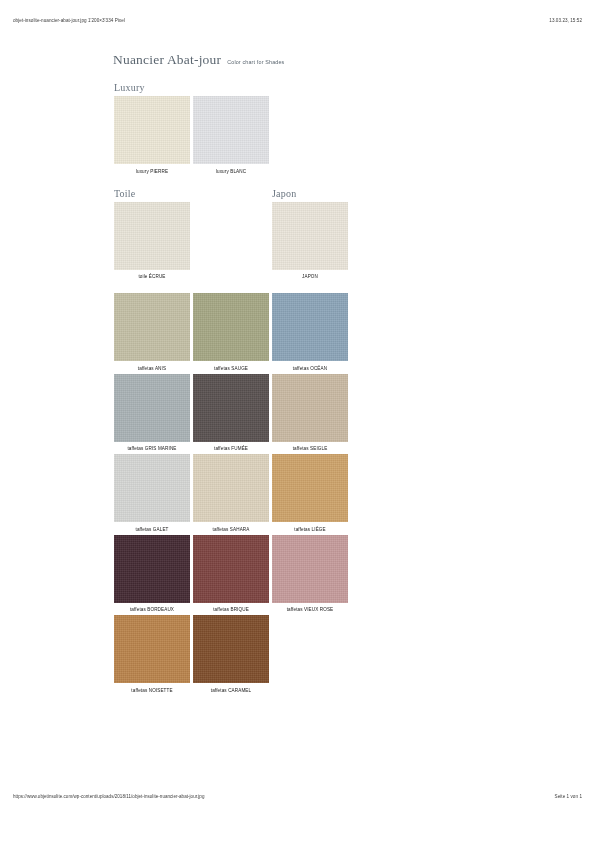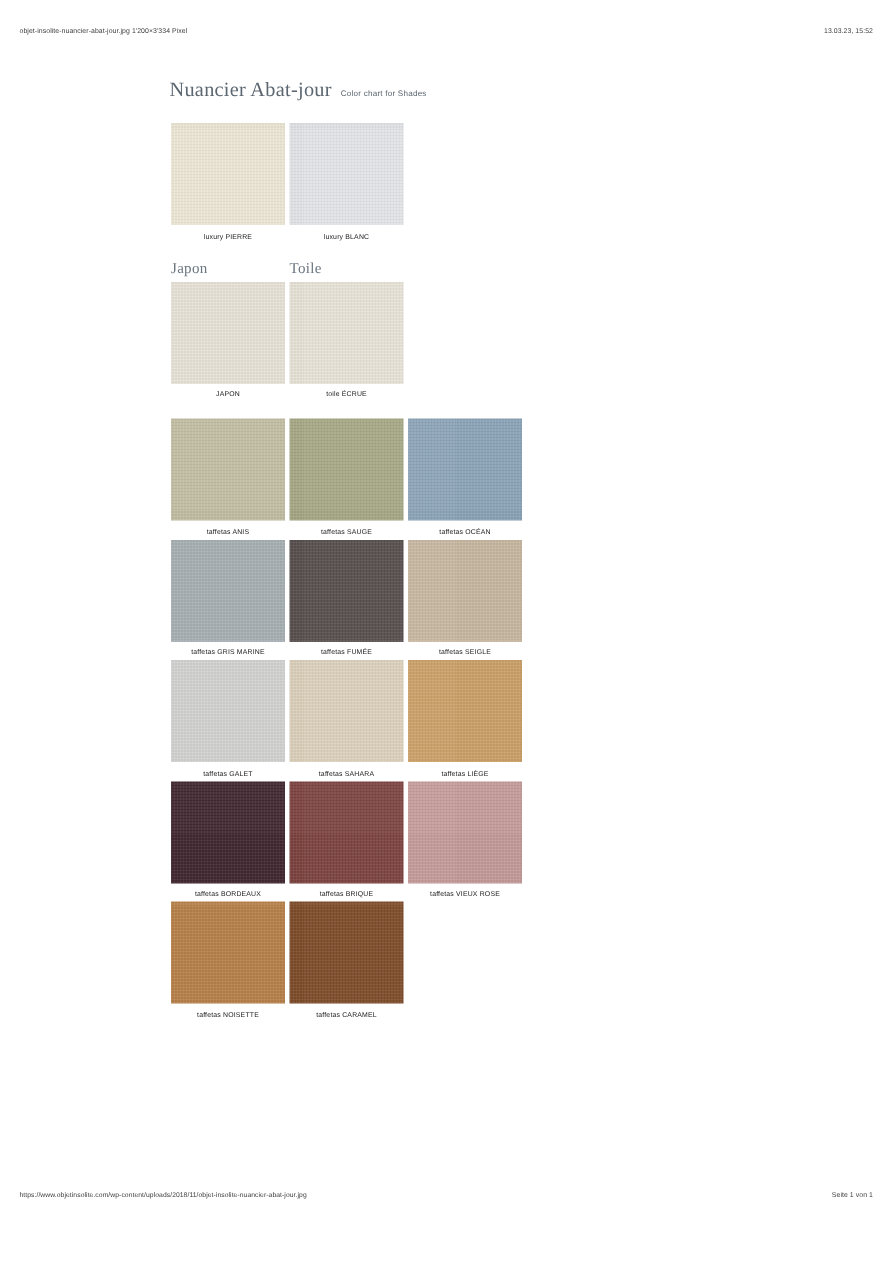--- a/index.html
+++ b/index.html
@@ -135,53 +135,54 @@
 </div>
 
 <div class="sheet">
 
   <div class="doc-title-row">
     <span class="doc-title">Nuancier Abat-jour</span>
     <span class="doc-subtitle">Color chart for Shades</span>
   </div>
 
   <div class="group">
+    <div class="group-title">Luxury</div>
     <div class="swatch-row">
       <div class="swatch-cell">
         <span class="swatch-chip" style="background-color: rgb(236, 231, 214);"></span>
         <span class="swatch-label">luxury PIERRE</span>
       </div>
       <div class="swatch-cell">
         <span class="swatch-chip" style="background-color: rgb(226, 227, 230);"></span>
         <span class="swatch-label">luxury BLANC</span>
       </div>
     </div>
   </div>
 
   <div class="spacer-top"></div>
 
   <div class="group-pair">
+    <div class="group col-1">
+      <div class="group-title">Toile</div>
+      <div class="swatch-row">
+        <div class="swatch-cell">
+          <span class="swatch-chip" style="background-color: rgb(232, 228, 216);"></span>
+          <span class="swatch-label">toile ÉCRUE</span>
+        </div>
+      </div>
+    </div>
     <div class="group">
       <div class="group-title">Japon</div>
       <div class="swatch-row">
         <div class="swatch-cell">
           <span class="swatch-chip" style="background-color: rgb(234, 229, 218);"></span>
           <span class="swatch-label">JAPON</span>
         </div>
       </div>
     </div>
-    <div class="group col-1">
-      <div class="group-title">Toile</div>
-      <div class="swatch-row">
-        <div class="swatch-cell">
-          <span class="swatch-chip" style="background-color: rgb(232, 228, 216);"></span>
-          <span class="swatch-label">toile ÉCRUE</span>
-        </div>
-      </div>
-    </div>
   </div>
 
   <div class="spacer-top"></div>
 
   <div class="group">
 
     <div class="swatch-row">
       <div class="swatch-cell">
         <span class="swatch-chip" style="background-color: rgb(195, 191, 165);"></span>
         <span class="swatch-label">taffetas ANIS</span>

